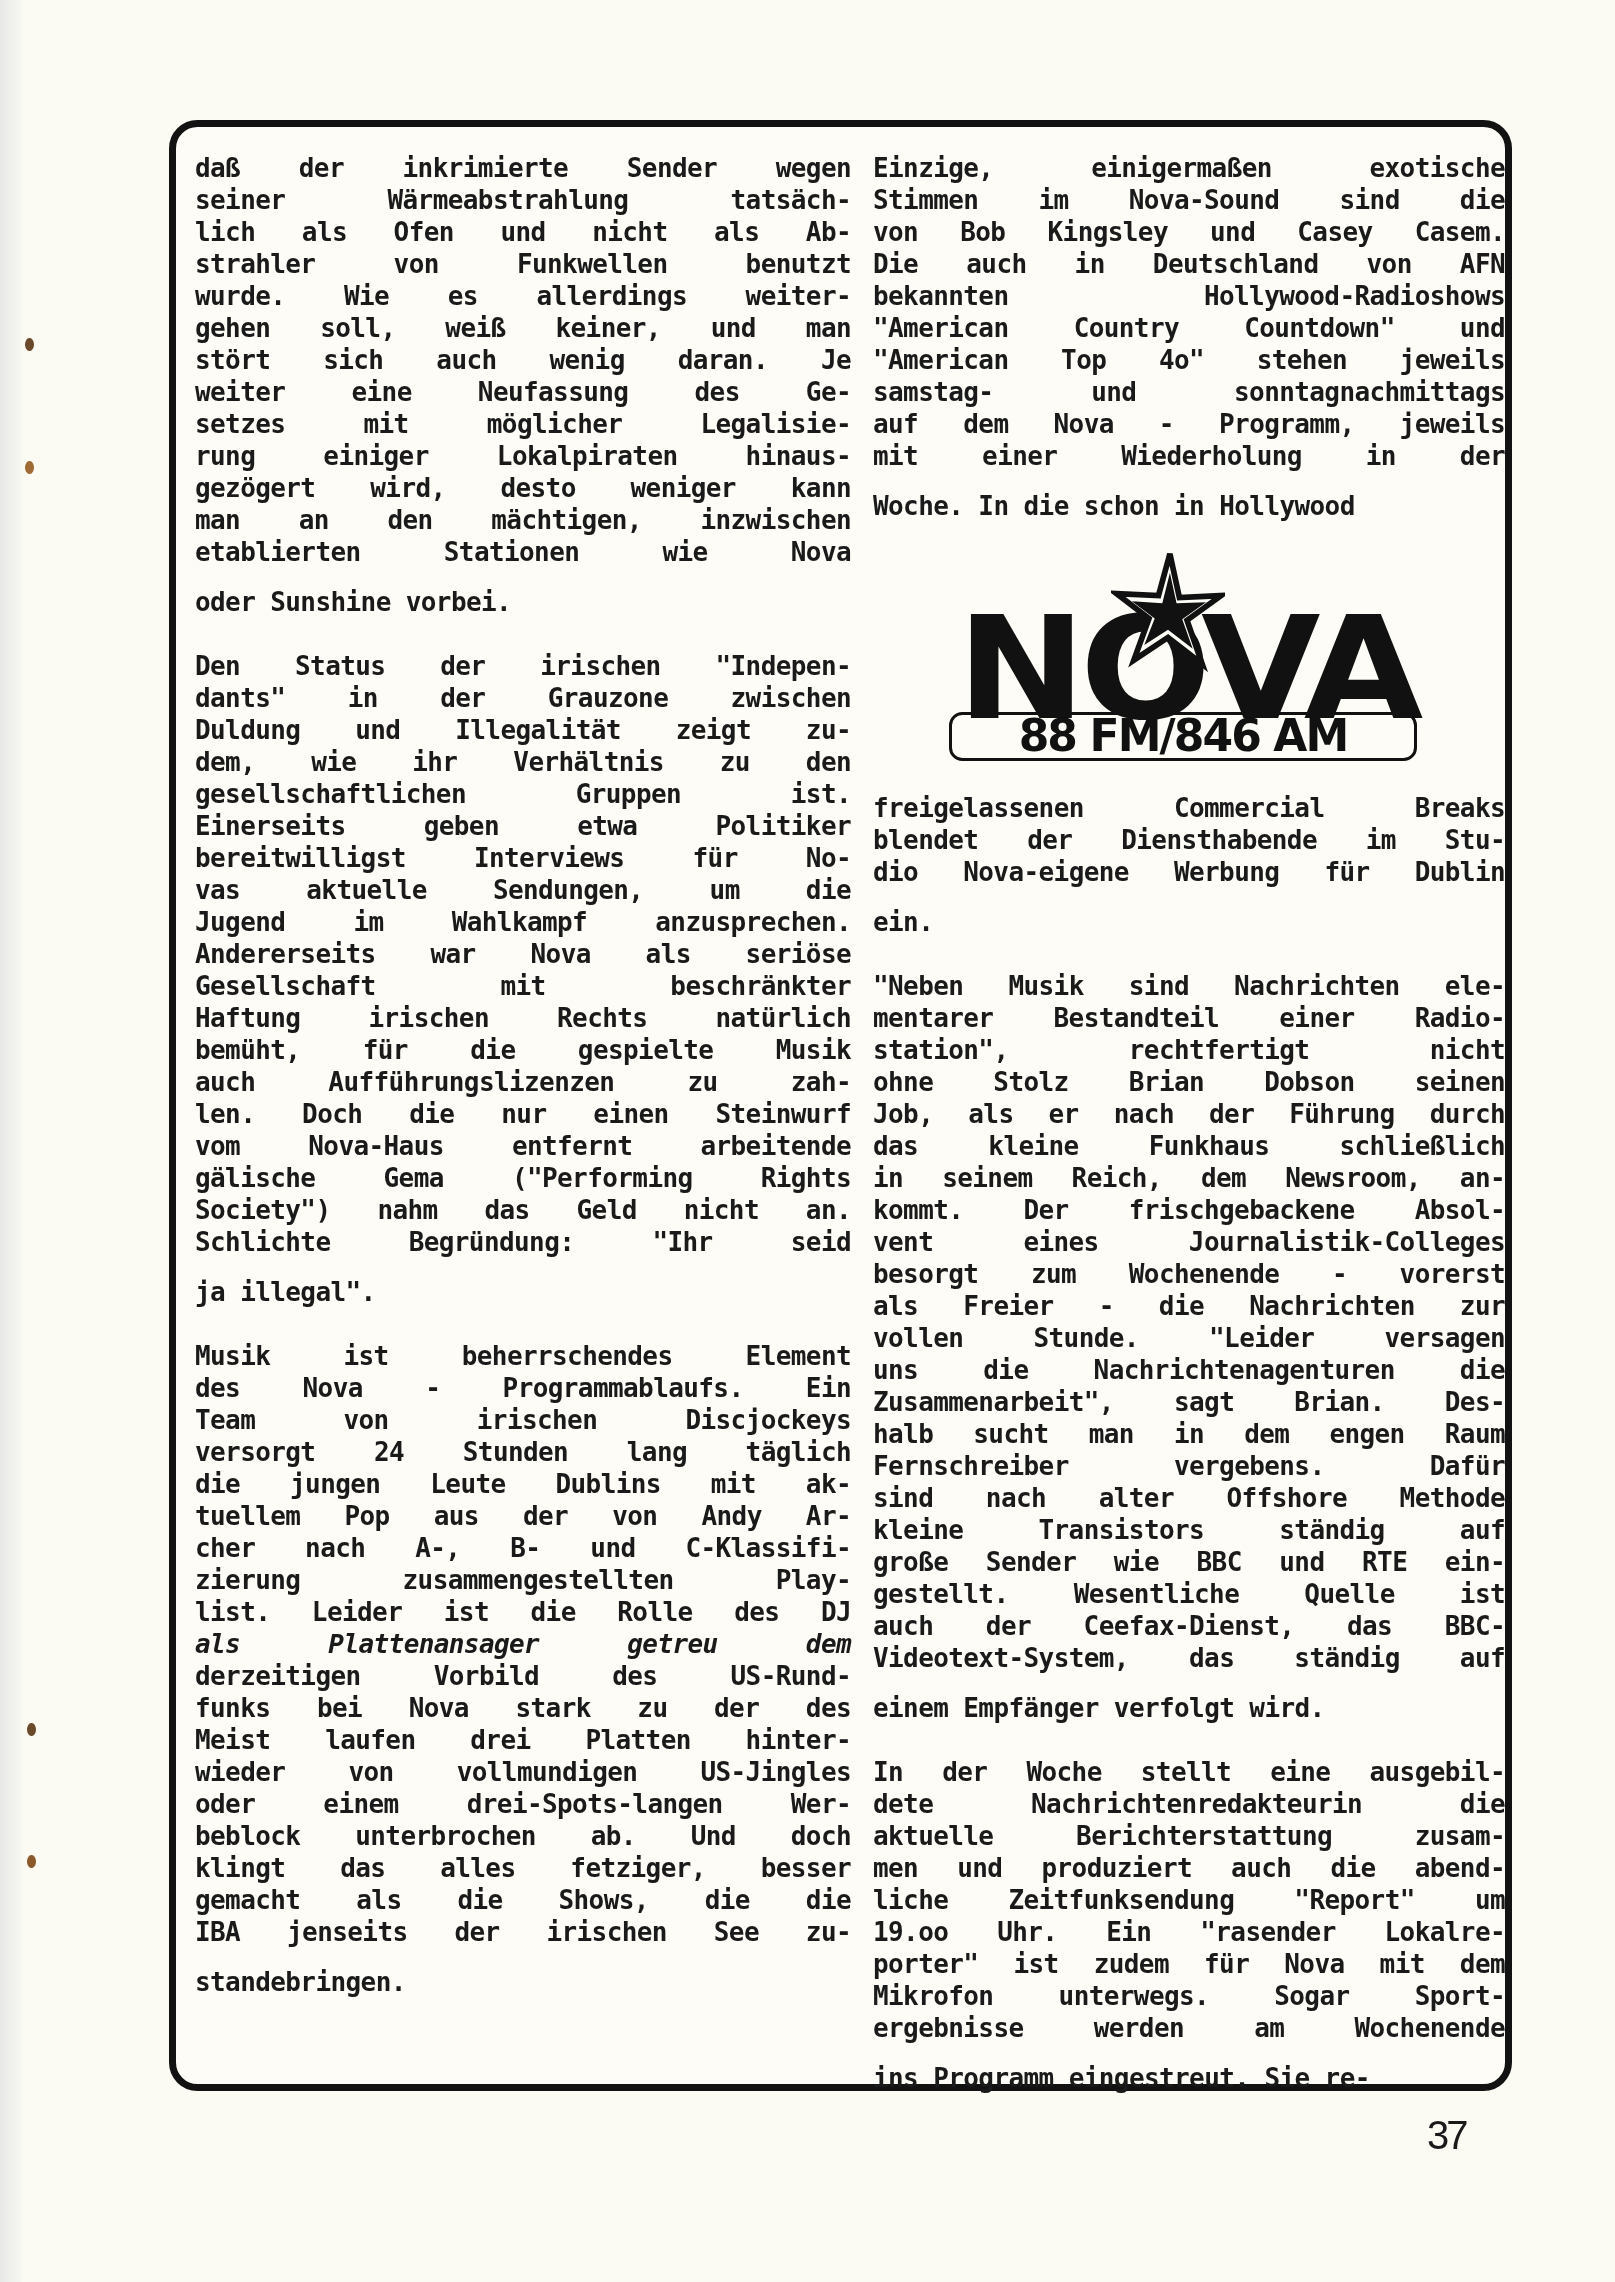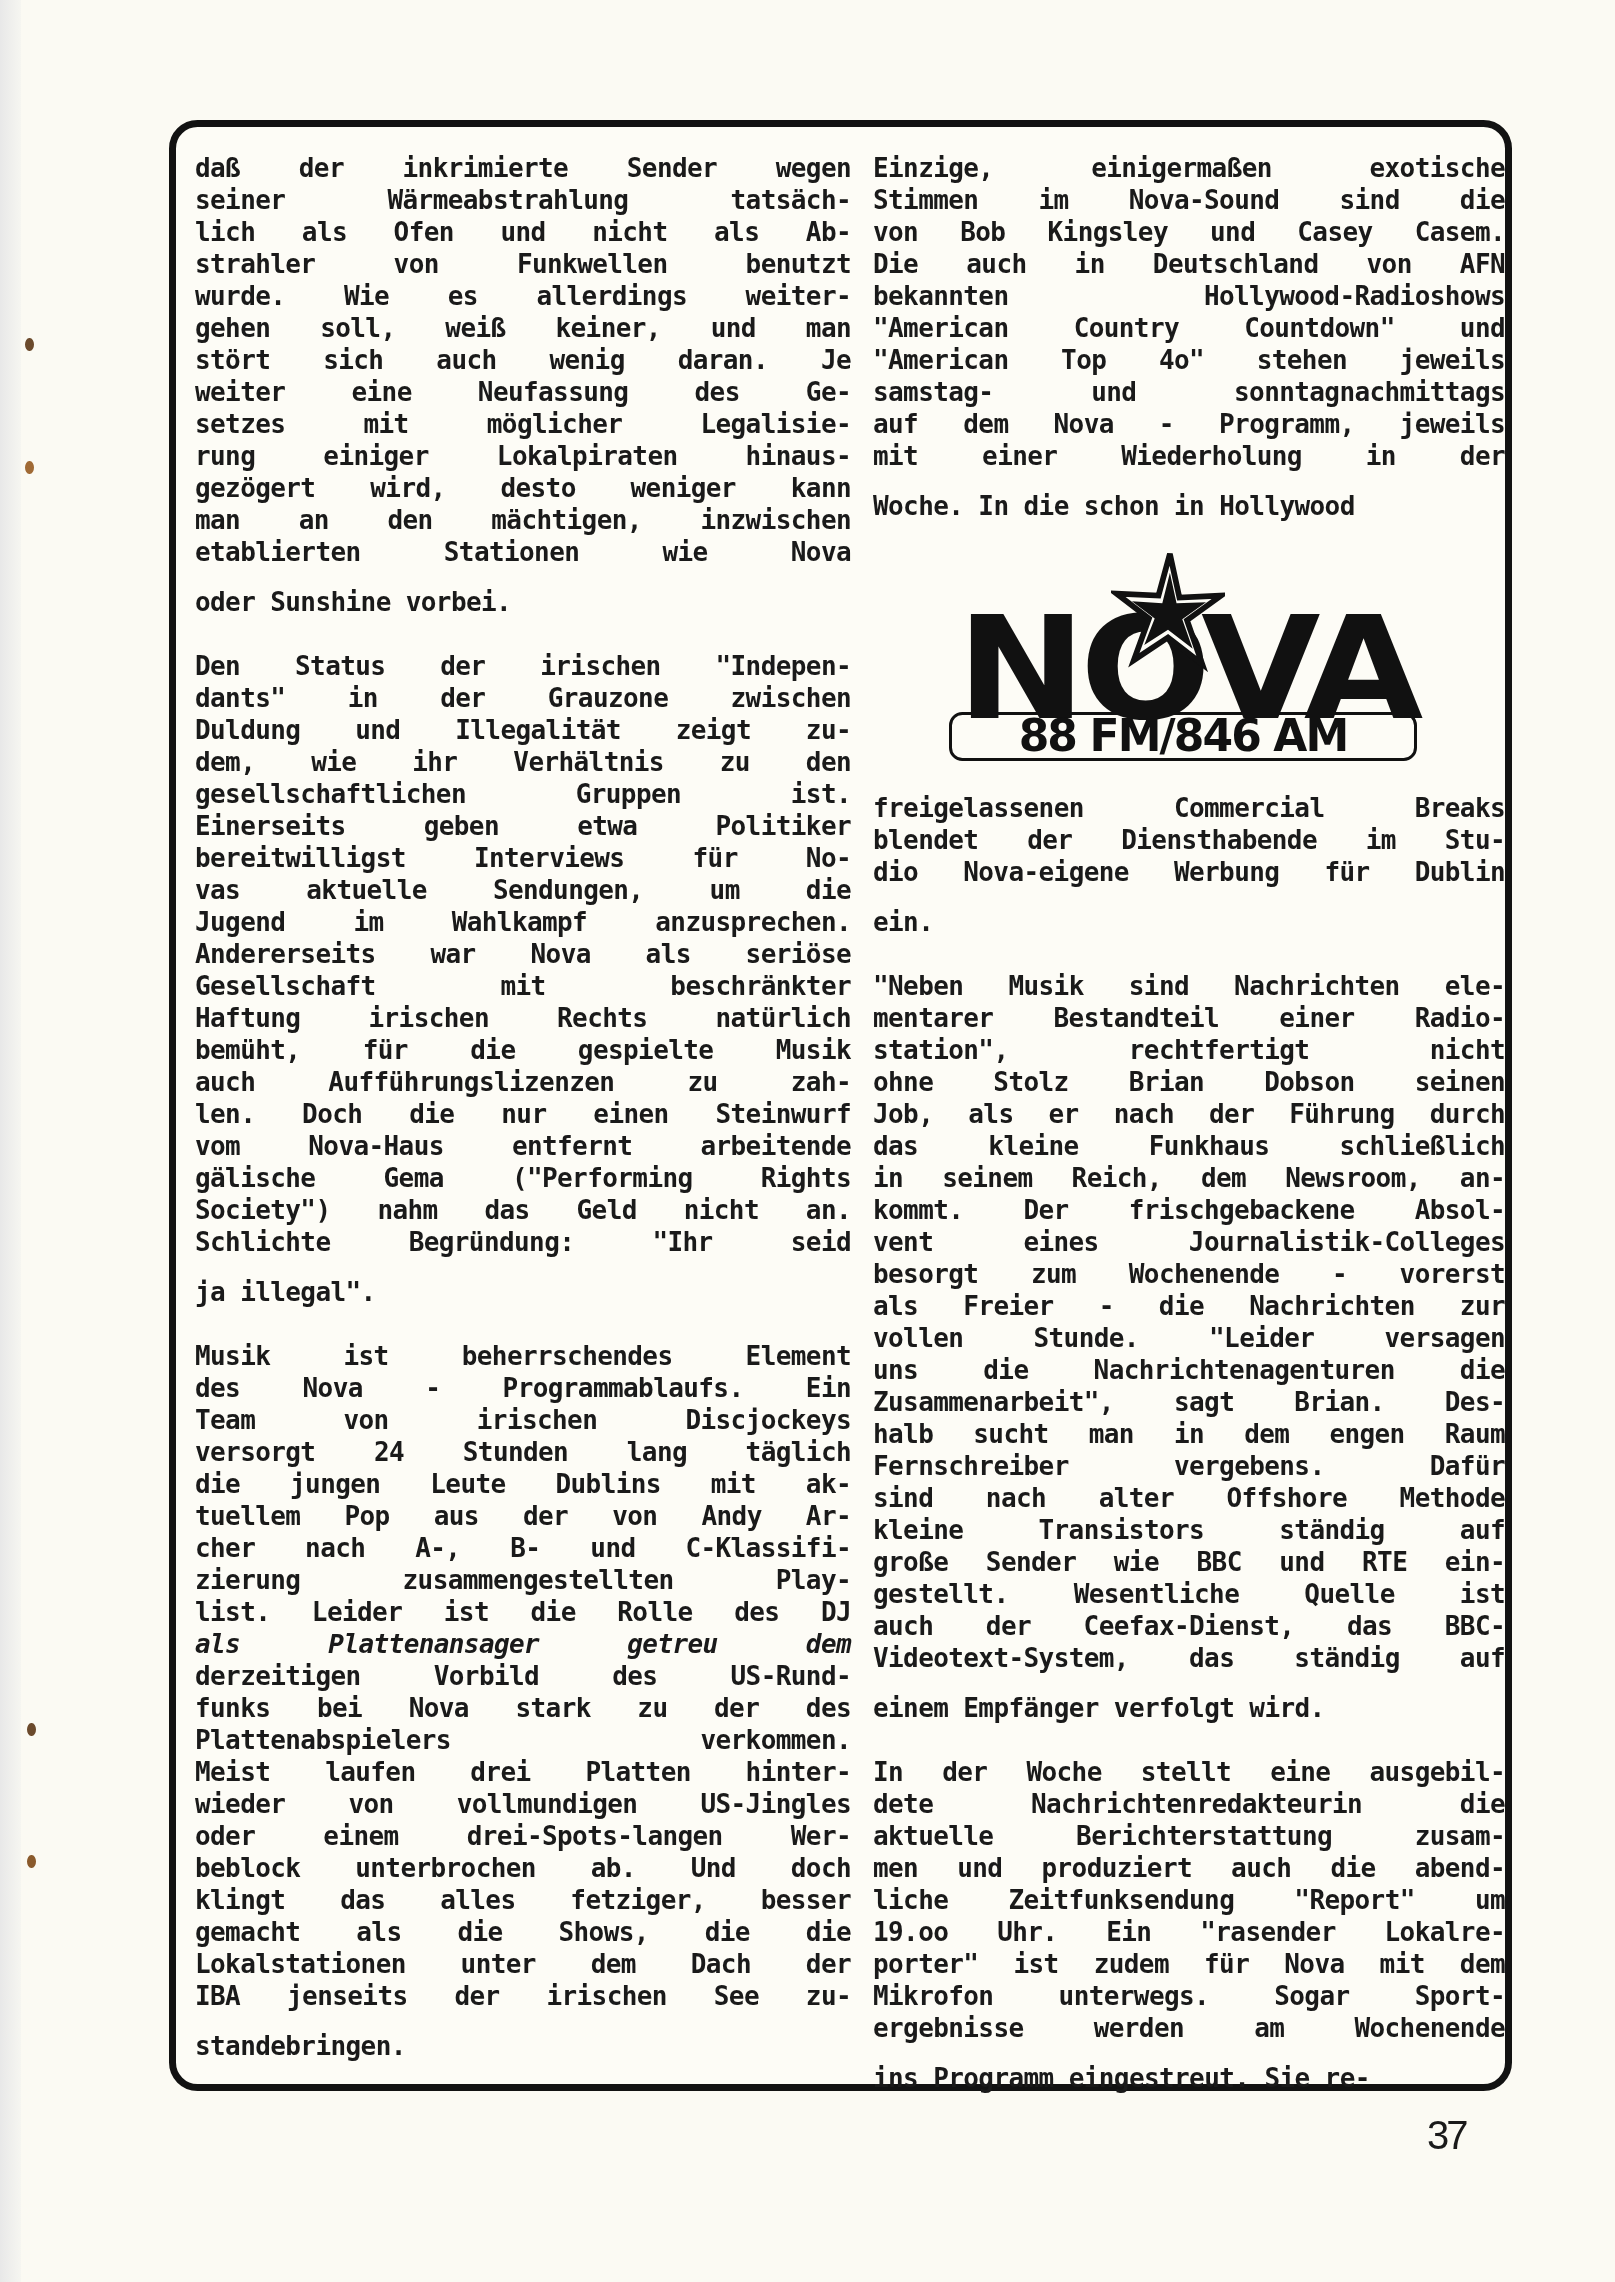--- a/index.html
+++ b/index.html
@@ -147,28 +147,26 @@
     <span class="line" style="white-space: normal;">Team von irischen Discjockeys</span>
     <span class="line" style="white-space: normal;">versorgt 24 Stunden lang täglich</span>
     <span class="line" style="white-space: normal;">die jungen Leute Dublins mit ak-</span>
     <span class="line" style="white-space: normal;">tuellem Pop aus der von Andy Ar-</span>
     <span class="line" style="white-space: normal;">cher nach A-, B- und C-Klassifi-</span>
     <span class="line" style="white-space: normal;">zierung zusammengestellten Play-</span>
     <span class="line" style="white-space: normal;">list. Leider ist die Rolle des DJ</span>
     <span class="line" style="white-space: normal; font-style: italic;">als Plattenansager getreu dem</span>
     <span class="line" style="white-space: normal;">derzeitigen Vorbild des US-Rund-</span>
     <span class="line" style="white-space: normal;">funks bei Nova stark zu der des</span>
-    <span class="line" style="white-space: normal;">Plattenabspielers verkommen.</span>
     <span class="line" style="white-space: normal;">Meist laufen drei Platten hinter-</span>
     <span class="line" style="white-space: normal;">wieder von vollmundigen US-Jingles</span>
     <span class="line" style="white-space: normal;">oder einem drei-Spots-langen Wer-</span>
     <span class="line" style="white-space: normal;">beblock unterbrochen ab. Und doch</span>
     <span class="line" style="white-space: normal;">klingt das alles fetziger, besser</span>
     <span class="line" style="white-space: normal;">gemacht als die Shows, die die</span>
-    <span class="line" style="white-space: normal;">Lokalstationen unter dem Dach der</span>
     <span class="line" style="white-space: normal;">IBA jenseits der irischen See zu-</span>
     <span class="line last" style="white-space: normal;">standebringen.</span>
   </div>
 
 <div class="column col-right" id="col-right-top">
     <span class="line" style="white-space: normal;">Einzige, einigermaßen exotische</span>
     <span class="line" style="white-space: normal;">Stimmen im Nova-Sound sind die</span>
     <span class="line" style="white-space: normal;">von Bob Kingsley und Casey Casem.</span>
     <span class="line" style="white-space: normal;">Die auch in Deutschland von AFN</span>
     <span class="line" style="white-space: normal;">bekannten Hollywood-Radioshows</span>

